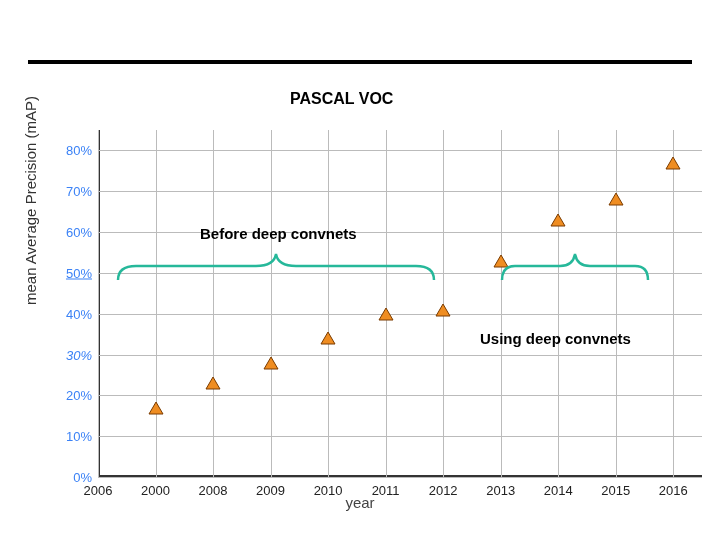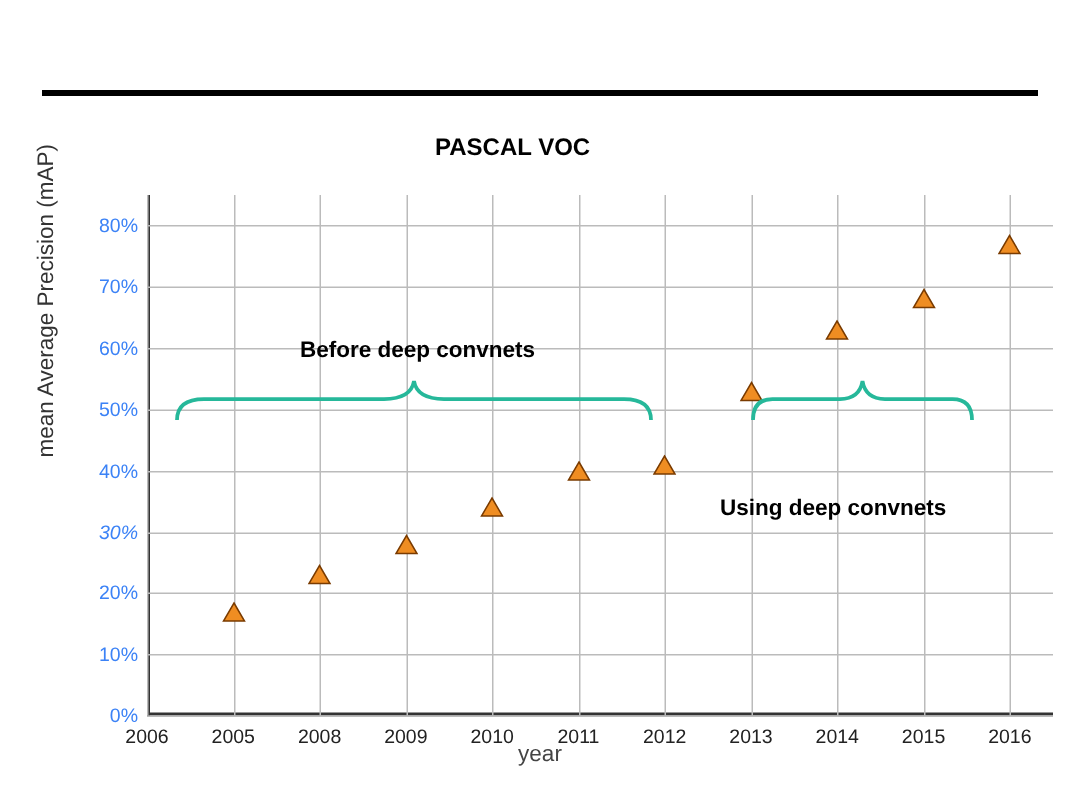--- a/index.html
+++ b/index.html
@@ -42,31 +42,31 @@
         <div class="ytick" style="top: 100%;">0%</div>
         <div class="grid-h" style="top: 88.2353%;"></div>
         <div class="ytick" style="top: 88.2353%;">10%</div>
         <div class="grid-h" style="top: 76.4706%;"></div>
         <div class="ytick" style="top: 76.4706%;">20%</div>
         <div class="grid-h" style="top: 64.7059%;"></div>
         <div class="ytick" style="top: 64.7059%; font-style: italic;">30%</div>
         <div class="grid-h" style="top: 52.9412%;"></div>
         <div class="ytick" style="top: 52.9412%; margin-left: 36px;">40%</div>
         <div class="grid-h" style="top: 41.1765%;"></div>
-        <div class="ytick" style="top: 41.1765%;">50%</div>
+        <div class="ytick" style="top: 41.1765%; text-decoration: underline;">50%</div>
         <div class="grid-h" style="top: 29.4118%;"></div>
         <div class="ytick" style="top: 29.4118%;">60%</div>
         <div class="grid-h" style="top: 17.6471%;"></div>
         <div class="ytick" style="top: 17.6471%;">70%</div>
         <div class="grid-h" style="top: 5.88235%;"></div>
         <div class="ytick" style="top: 5.88235%;">80%</div>
         <div class="grid-v" style="left: 0%;"></div>
         <div class="xtick" style="left: 0%;">2006</div>
         <div class="grid-v" style="left: 9.52381%;"></div>
-        <div class="xtick" style="left: 9.52381%;">2005</div>
+        <div class="xtick" style="left: 9.52381%;">2000</div>
         <div class="grid-v" style="left: 19.0476%;"></div>
         <div class="xtick" style="left: 19.0476%;">2008</div>
         <div class="grid-v" style="left: 28.5714%;"></div>
         <div class="xtick" style="left: 28.5714%;">2009</div>
         <div class="grid-v" style="left: 38.0952%;"></div>
         <div class="xtick" style="left: 38.0952%;">2010</div>
         <div class="grid-v" style="left: 47.619%;"></div>
         <div class="xtick" style="left: 47.619%;">2011</div>
         <div class="grid-v" style="left: 57.1429%;"></div>
         <div class="xtick" style="left: 57.1429%;">2012</div>

